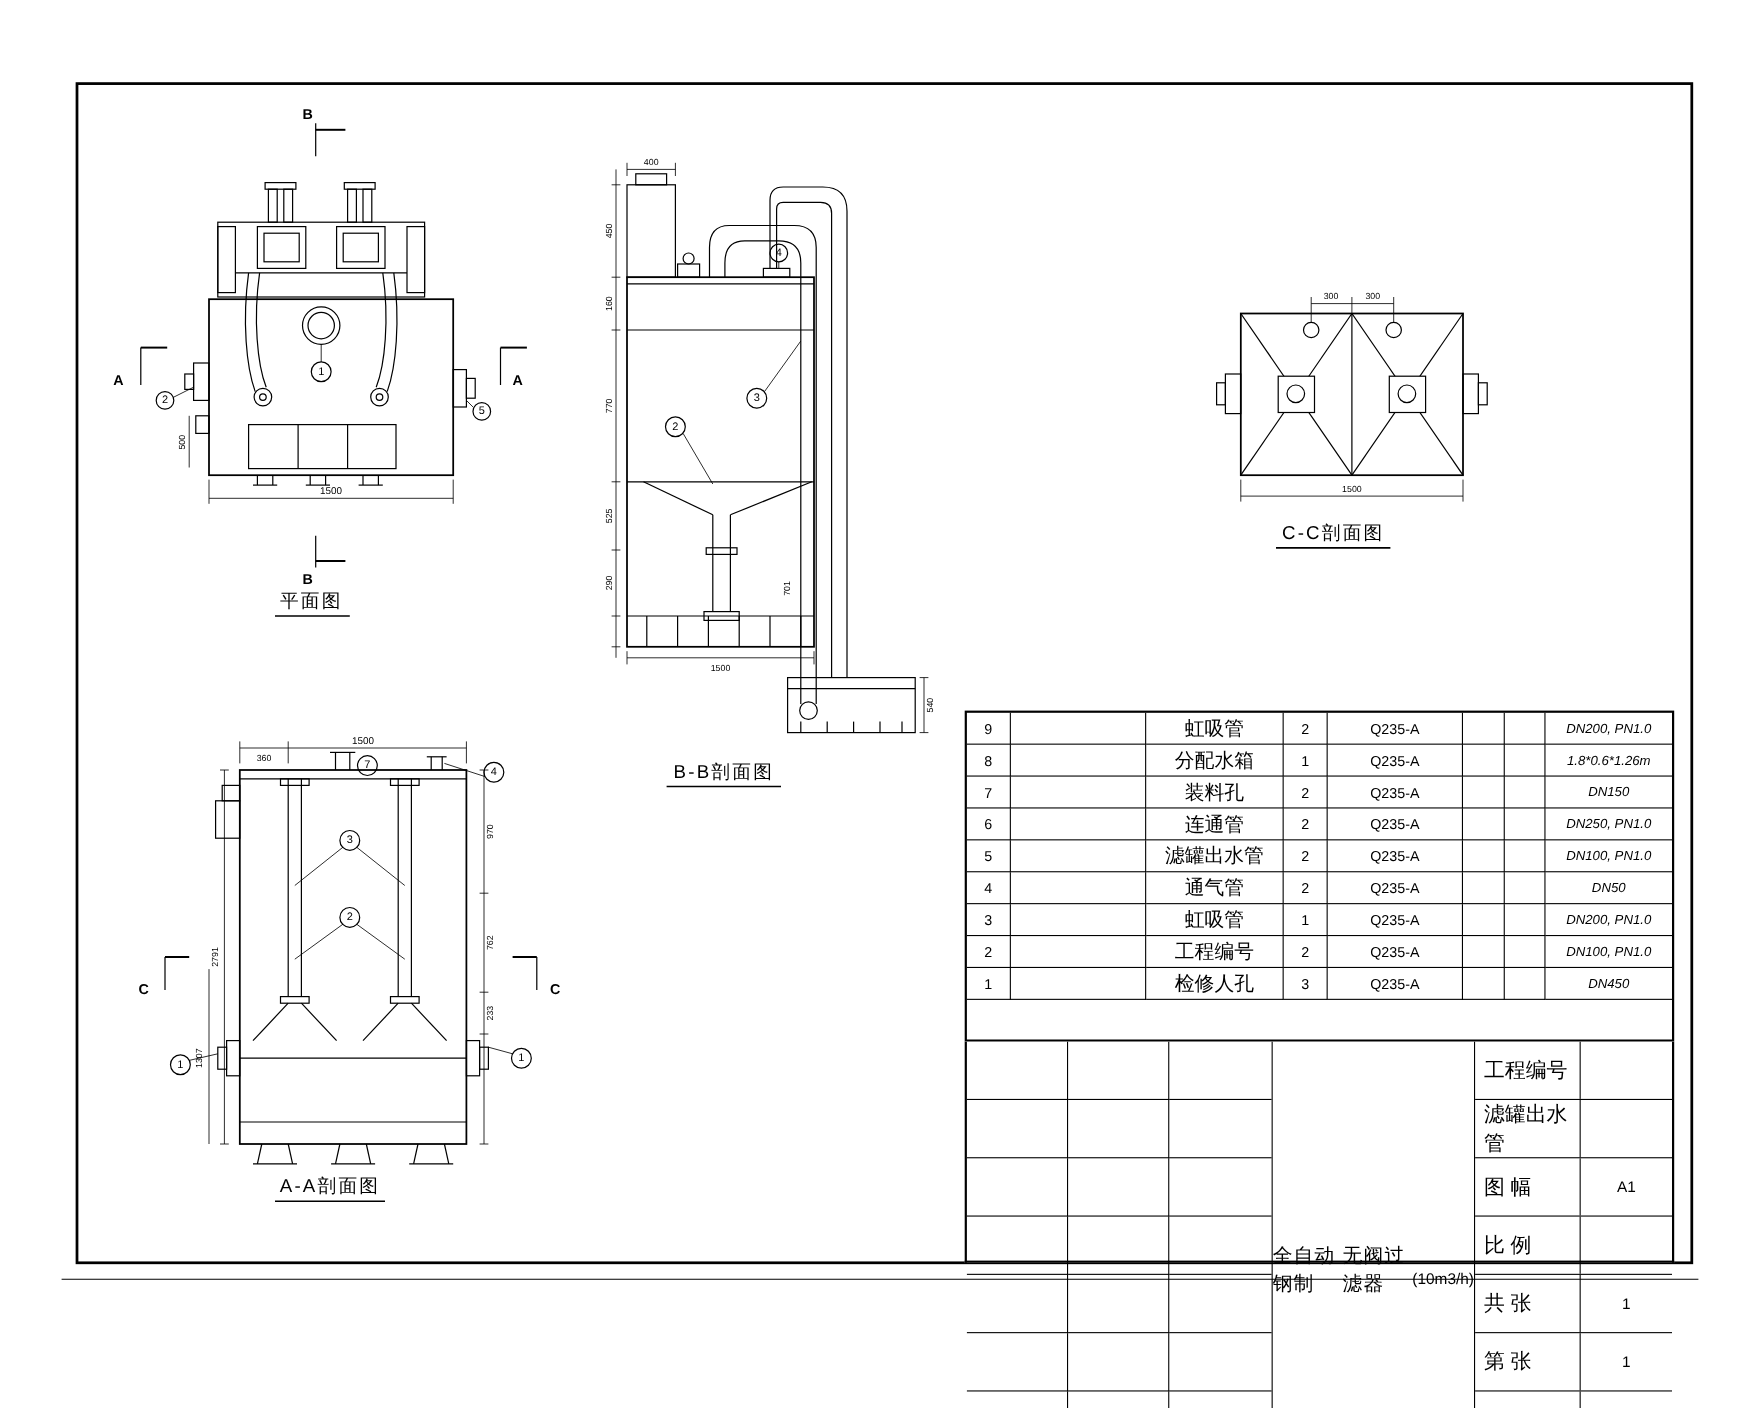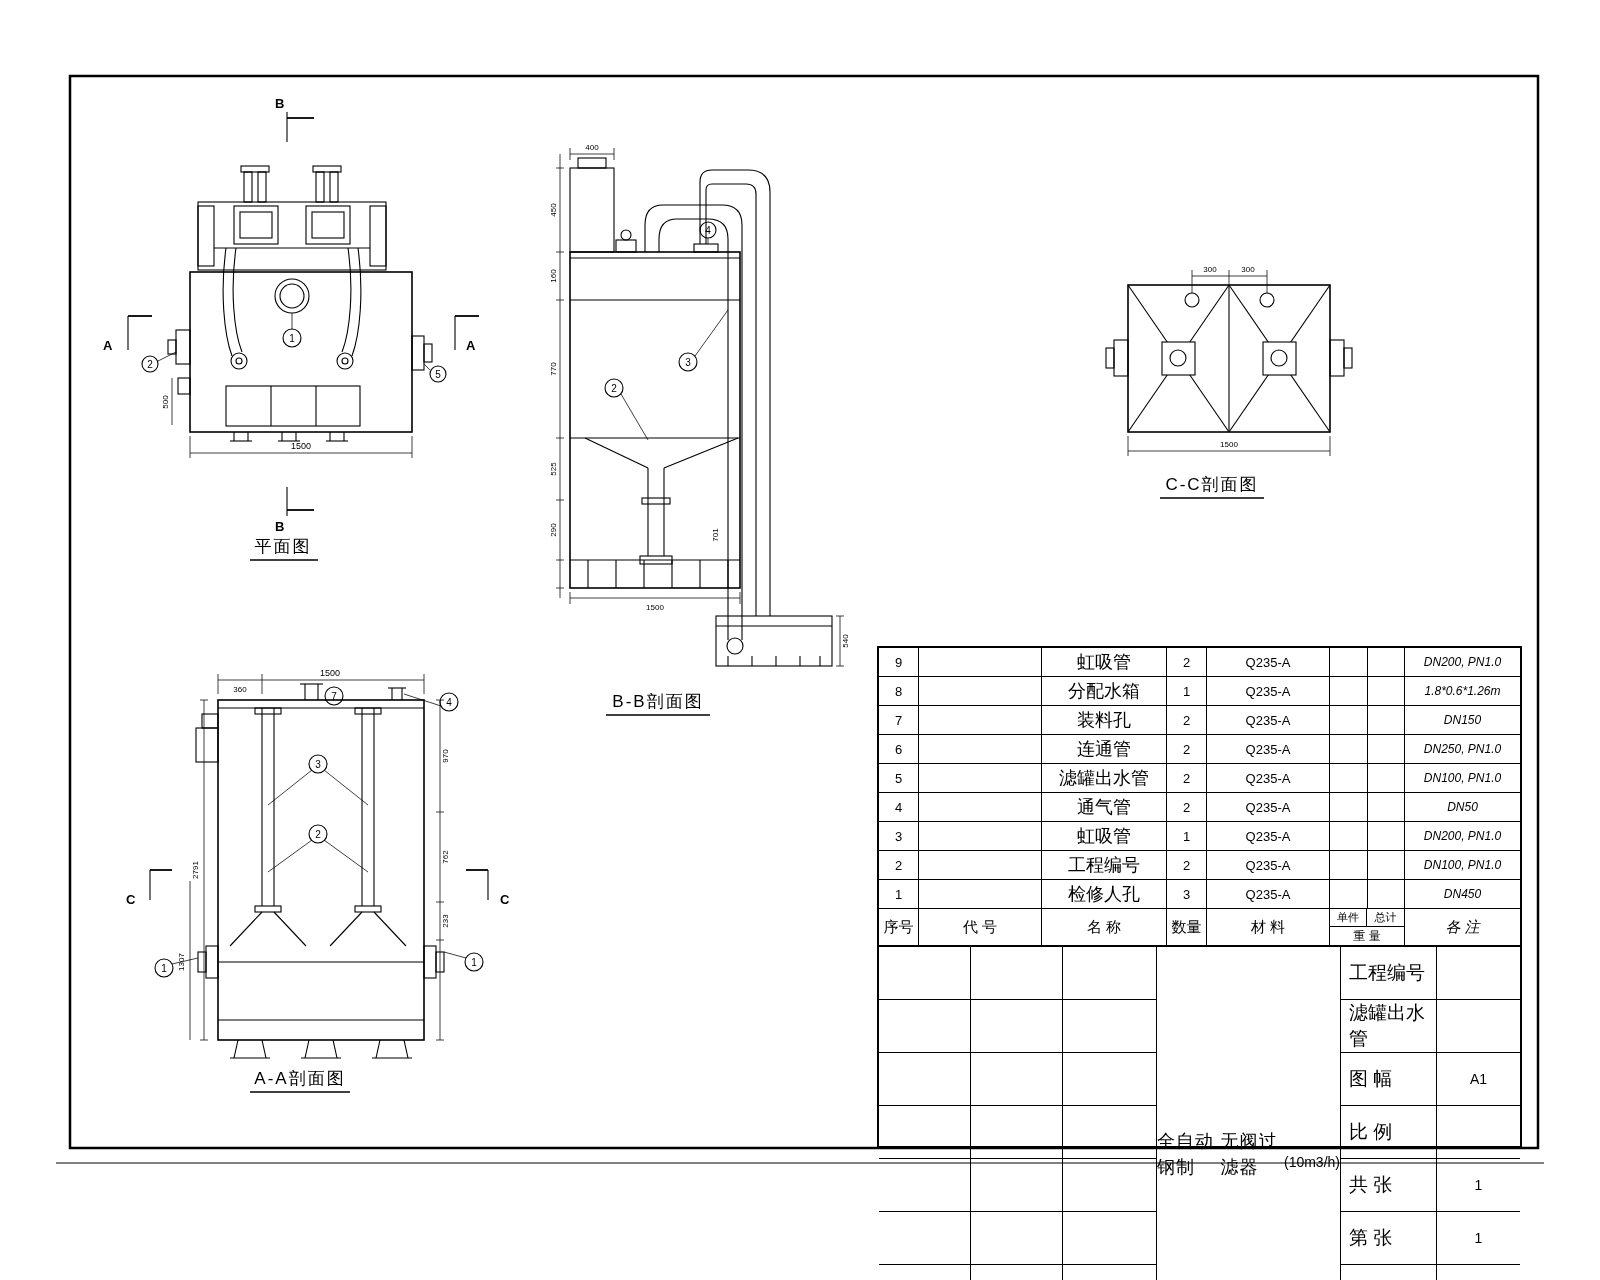--- a/index.html
+++ b/index.html
@@ -455,35 +455,20 @@
   <div class="r">
     <div class="c">1</div>
     <div class="c"></div>
     <div class="c name">检修人孔</div>
     <div class="c">3</div>
     <div class="c">Q235-A</div>
     <div class="c"></div>
     <div class="c"></div>
     <div class="c note">DN450</div>
   </div>
-  <div class="hr">
-    <div class="c">序号</div>
-    <div class="c">代  号</div>
-    <div class="c">名  称</div>
-    <div class="c">数量</div>
-    <div class="c">材  料</div>
-    <div class="wtc">
-      <div class="top">
-        <span>单件</span>
-        <span>总计</span>
-      </div>
-      <div class="bot">重  量</div>
-    </div>
-    <div class="c">各  注</div>
-  </div>
 </div>
 
 
 <div class="tb">
   <div class="tb-left">
     <i></i>
         <i></i>
         <i></i>
     <i></i>
         <i></i>

